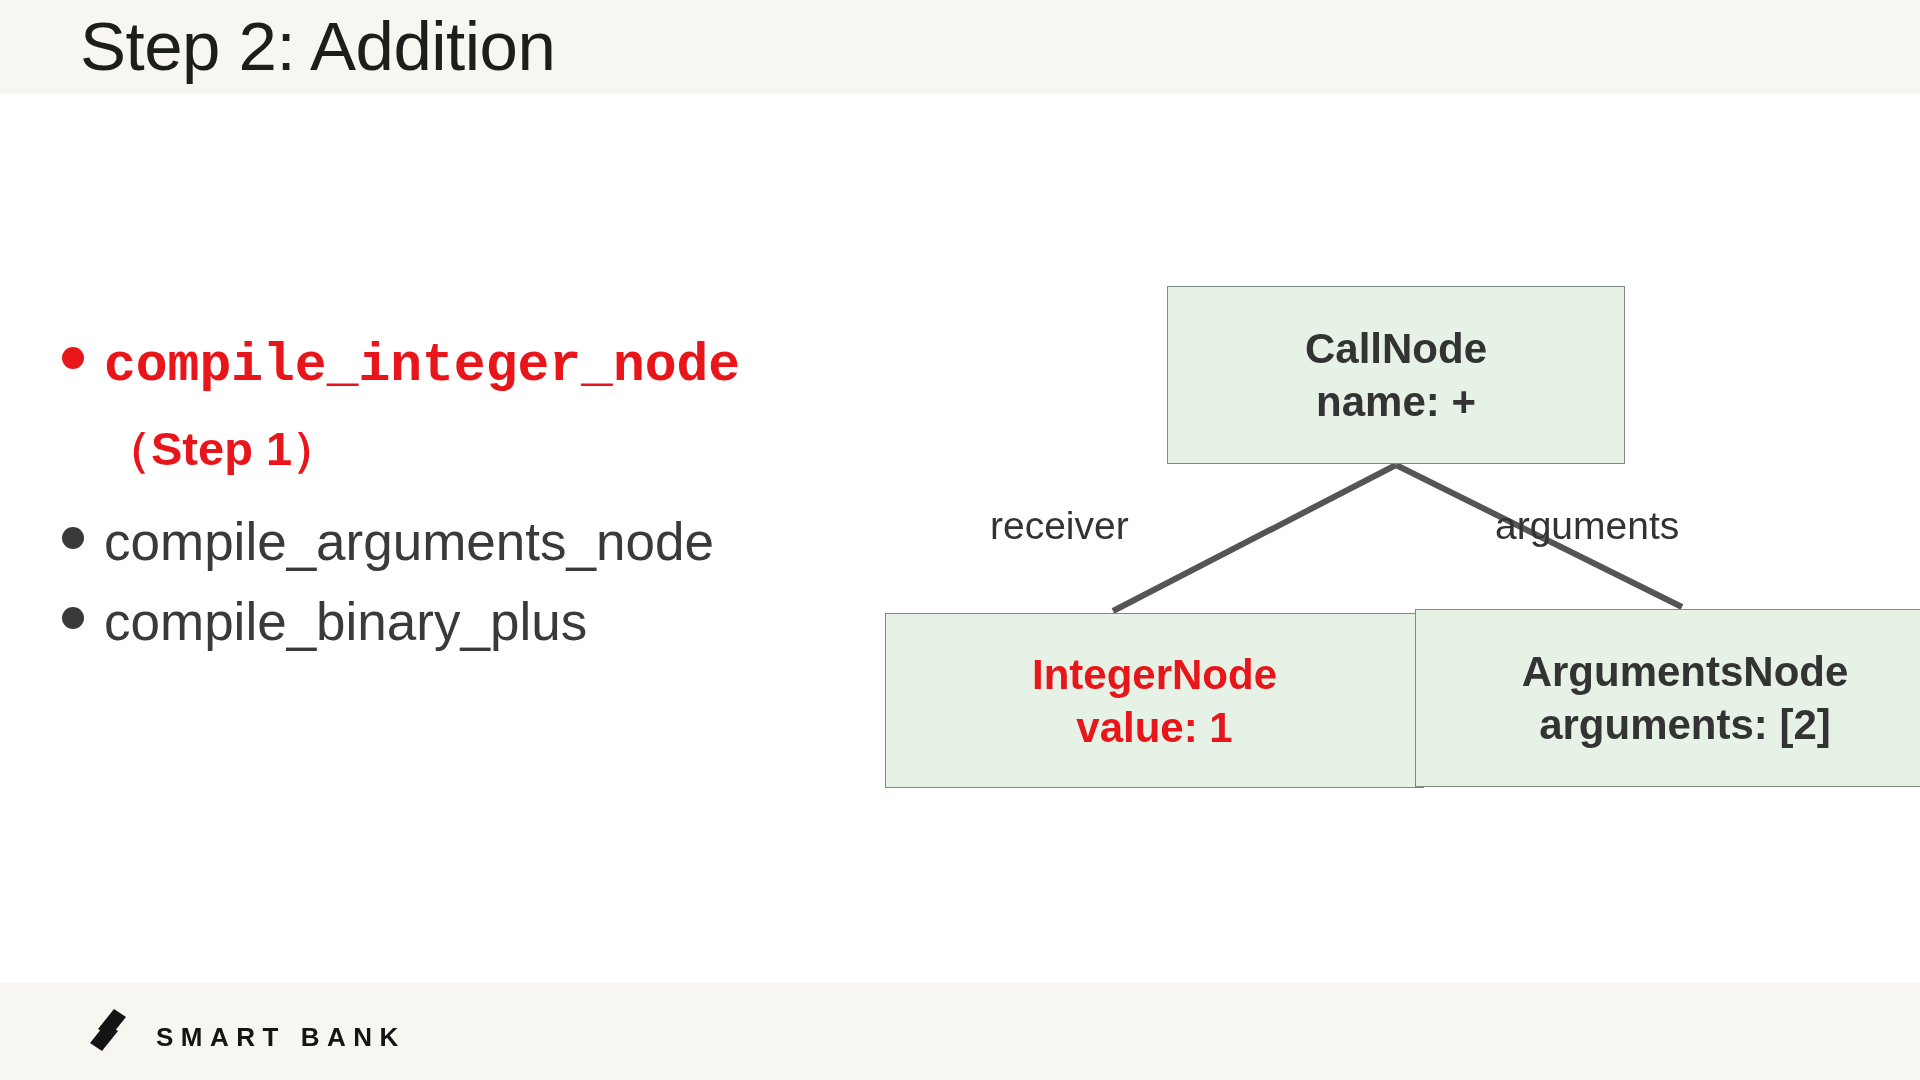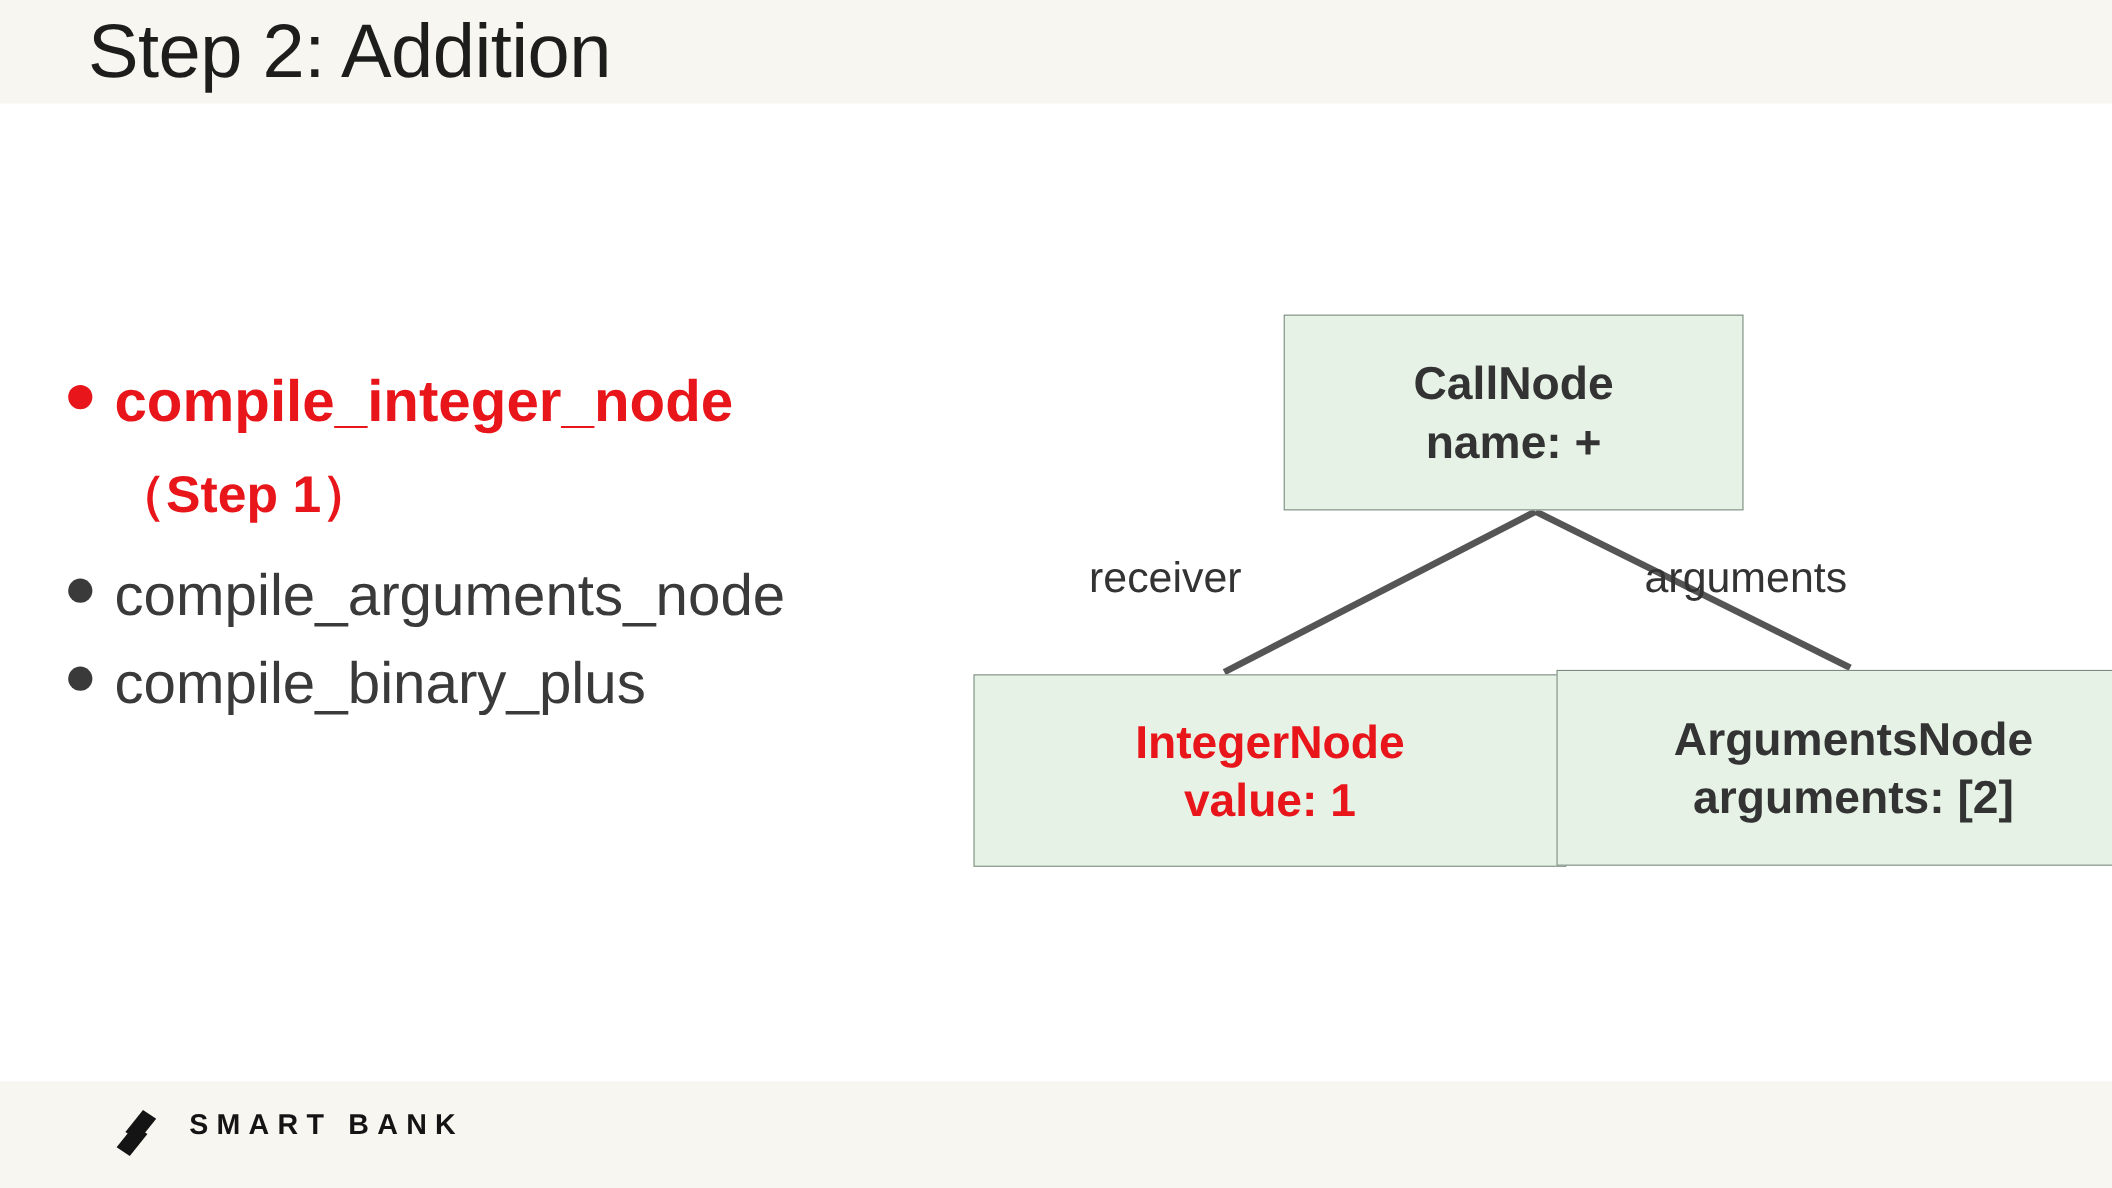--- a/index.html
+++ b/index.html
@@ -57,21 +57,21 @@
     position: relative;
     top: -11px;
   }
   .bullet-dot.red   { background: #e8151a; }
   .bullet-dot.dark  { background: #3a3a3a; }
   .bullet-text {
     font-size: 53px;
     line-height: 72px;
     white-space: nowrap;
   }
-  .bullet-text.red  { color: #e8151a; font-weight: 700; }
+  .bullet-text.red  { color: #e8151a; font-weight: 700; font-family: Liberation Mono, monospace; }
   .bullet-text.dark { color: #3a3a3a; font-weight: 400; }
   .sub-line {
     font-size: 47px;
     line-height: 78px;
     color: #e8151a;
     font-weight: 700;
     padding-left: 42px;
     white-space: nowrap;
   }
   .spacer-8 { height: 18px; }
@@ -102,21 +102,21 @@
   }
   .node-line {
     font-size: 42px;
     font-weight: 700;
     line-height: 53px;
     color: #333333;
     white-space: nowrap;
   }
   .node-line.red { color: #e8151a; }
 
-  #node-call      { left: 307px;  top: 16px;  width: 418px;  height: 178px; }
+  #node-call      { left: 307px;  top: 16px;  width: 458px;  height: 178px; }
   #node-integer   { left: 25px;   top: 343px; width: 539px;  height: 175px; }
   #node-arguments { left: 555px;  top: 339px; width: 540px;  height: 178px; }
 
   .edge-label {
     position: absolute;
     font-size: 39px;
     line-height: 46px;
     color: #333333;
     font-weight: 400;
     white-space: nowrap;
@@ -128,24 +128,24 @@
   .footer-band {
     position: absolute;
     left: 0;
     top: 983px;
     width: 1920px;
     height: 97px;
     background: #f8f6f1;
   }
   .logo {
     position: absolute;
-    left: 104px;
+    left: 88px;
     top: 1007px;
     display: flex;
-    align-items: flex-start;
+    align-items: flex-end;
   }
   .logo-mark {
     width: 46px;
     height: 46px;
     margin-right: 22px;
     flex: 0 0 auto;
   }
   .logo-word {
     font-size: 26px;
     font-weight: 700;

